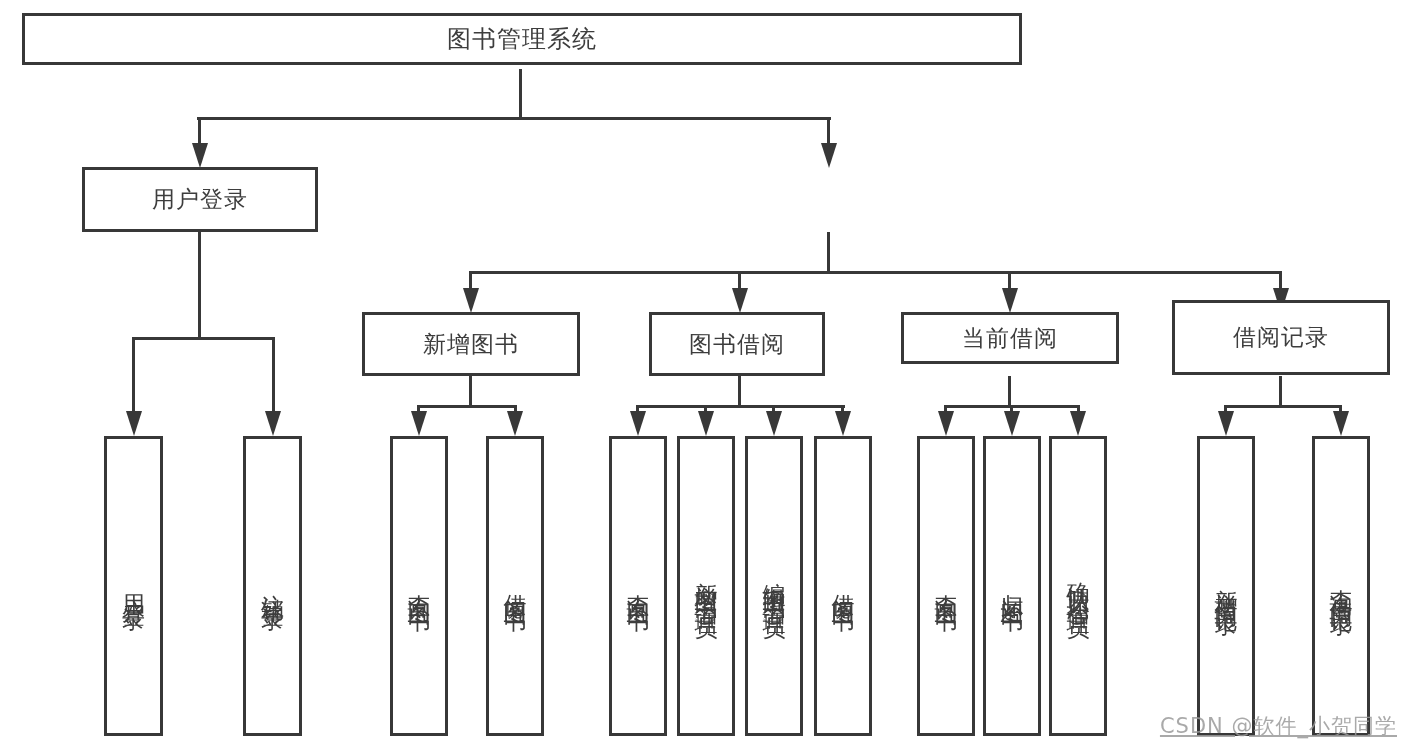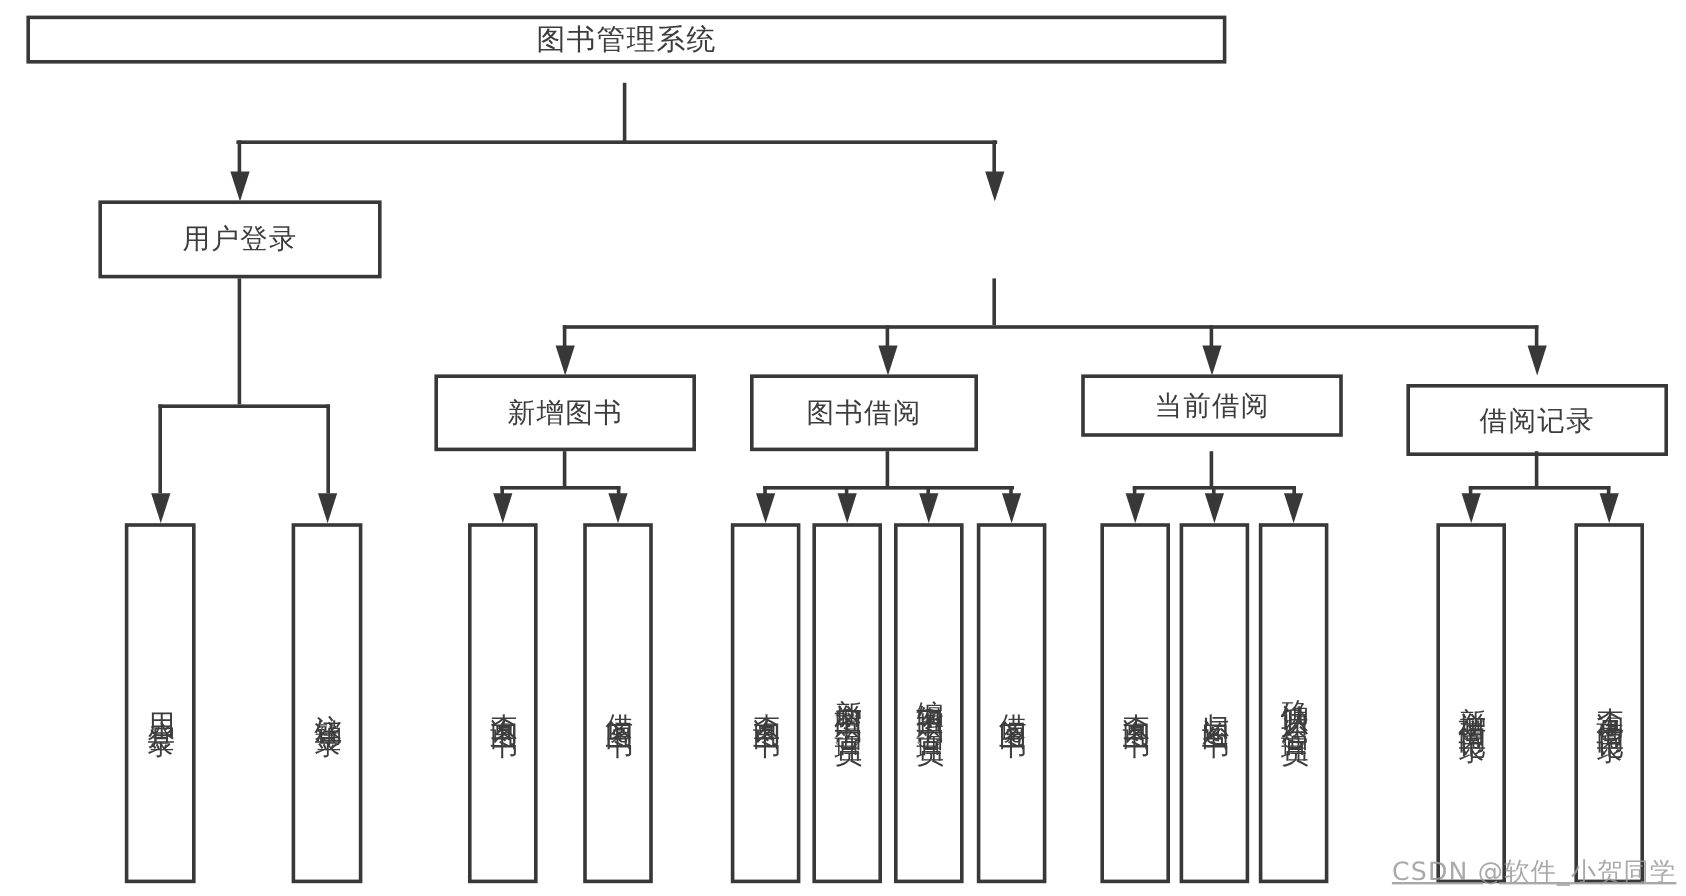--- a/index.html
+++ b/index.html
@@ -32,21 +32,21 @@
     position:absolute; right:8px; top:712px;
     font-size:21px; color:#9b9b9b; opacity:0.85;
     letter-spacing:1px; z-index:10;text-decoration:underline;
   }
 </style>
 </head>
 <body>
 
 <div id="stage">
 
-  <div class="node h-node root-node" style="left:22px; top:13px; width:1000px; height:40px;">
+  <div class="node h-node root-node" style="left:22px; top:13px; width:1000px; height:52px;">
     <span>图书管理系统</span>
   </div>
 
   <div class="vline" style="left:519px; top:69px; height:49px;"></div>
   <div class="hline" style="left:197px; top:117px; width:634px;"></div>
   <div class="vline" style="left:198px; top:117px; height:28px;"></div>
   <div class="arrow-down" style="left:192px; top:143px;"></div>
   <div class="vline" style="left:827px; top:117px; height:28px;"></div>
   <div class="arrow-down" style="left:821px; top:143px;"></div>
 
@@ -75,27 +75,27 @@
   <div class="vline" style="left:738px; top:271px; height:19px;"></div>
   <div class="arrow-down" style="left:732px; top:288px;"></div>
   <div class="vline" style="left:1008px; top:271px; height:19px;"></div>
   <div class="arrow-down" style="left:1002px; top:288px;"></div>
   <div class="vline" style="left:1279px; top:271px; height:19px;"></div>
   <div class="arrow-down" style="left:1273px; top:288px;"></div>
 
   <div class="node h-node" style="left:362px; top:312px; width:218px; height:64px;">
     <span>新增图书</span>
   </div>
-  <div class="node h-node" style="left:625px; top:312px; width:190px; height:64px;">
+  <div class="node h-node" style="left:649px; top:312px; width:176px; height:64px;">
     <span>图书借阅</span>
   </div>
   <div class="node h-node" style="left:901px; top:312px; width:218px; height:52px;">
     <span>当前借阅</span>
   </div>
-  <div class="node h-node" style="left:1172px; top:320px; width:218px; height:60px;align-items:center;">
+  <div class="node h-node" style="left:1172px; top:300px; width:218px; height:75px;align-items:center;">
     <span>借阅记录</span>
   </div>
 
   <div class="vline" style="left:469px; top:376px; height:29px;"></div>
   <div class="hline" style="left:417px; top:405px; width:100px;"></div>
   <div class="vline" style="left:417px; top:405px; height:8px;"></div>
   <div class="arrow-down" style="left:411px; top:411px;"></div>
   <div class="vline" style="left:514px; top:405px; height:8px;"></div>
   <div class="arrow-down" style="left:507px; top:411px;"></div>
 

